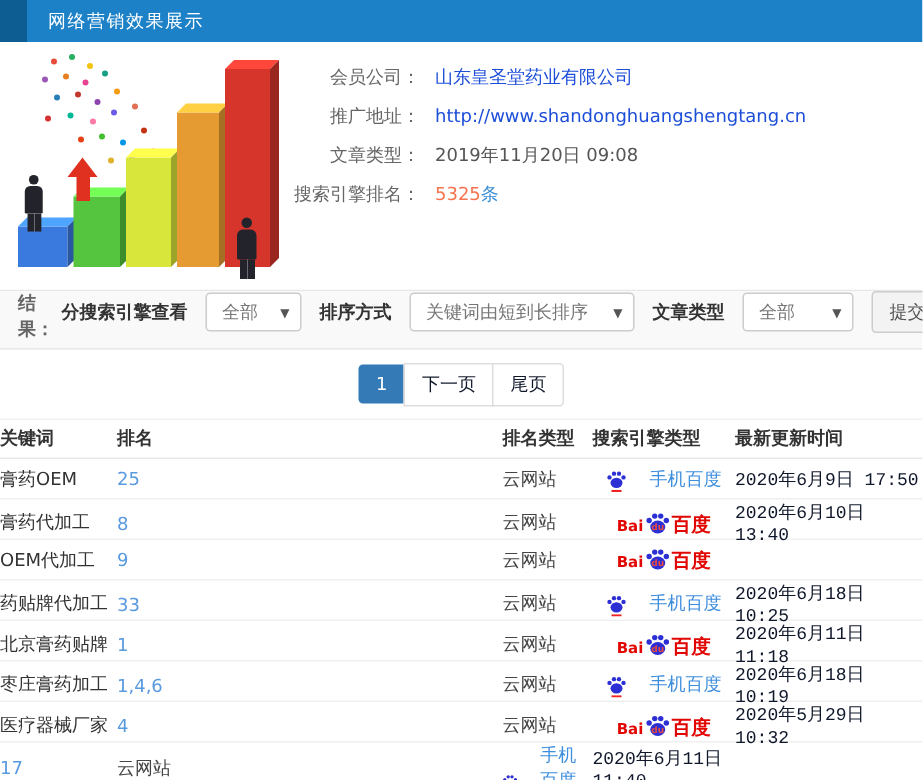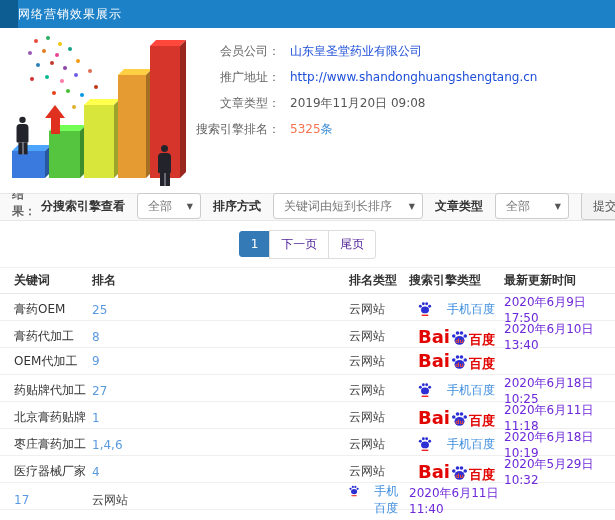--- a/index.html
+++ b/index.html
@@ -6,21 +6,21 @@
   html,body { margin:0; padding:0; }
   body {
     width:615px; height:520px; overflow:hidden; background:#fff;
     font-family:"DejaVu Sans","Liberation Sans",sans-serif;
     font-size:12px; color:#333;
   }
 
   
   .topbar { height:28px; background:#1c81c6; display:flex; align-items:center; }
   .topbar-accent { width:18px; height:28px; background:#0d5d93; flex:0 0 auto; }
-  .topbar-title { color:#fff; letter-spacing:1px; }
+  .topbar-title { color:#fff; margin-left:14px; letter-spacing:1px; }
 
   
   .info { position:relative; height:165px; background:#fff; }
 
   .chart-art { position:absolute; left:0; top:5px; width:185px; height:155px; }
   .bars { position:absolute; left:12px; bottom:10px; display:flex; align-items:flex-end; gap:4px; }
   .bar { position:relative; background:var(--c); }
   .bar::before { content:""; position:absolute; top:-6px; left:3px; width:100%; height:6px;
     background:var(--c); filter:brightness(1.35); transform:skewX(-45deg); }
   .bar::after { content:""; position:absolute; top:-3px; right:-6px; width:6px; height:100%;
@@ -55,58 +55,58 @@
 
   .info-list { position:absolute; left:168px; top:6px; margin:0; }
   .info-row { display:flex; align-items:center; height:18px; margin:8px 16px; }
   .info-label { width:96px; text-align:right; color:#666; flex:0 0 auto; }
   .info-value { margin-left:10px; color:#555; }
   .info-value.link { color:#1d4ed8; cursor:pointer; }
   .num-orange { color:#f7734f; }
   .suffix-blue { color:#3b8dd4; }
 
   
-  .filterbar { height:28px; background:#f9f9f9; border-top:1px solid #e7e7e7;
-    border-bottom:1px solid #e7e7e7; display:flex; align-items:flex-end; }
+  .filterbar { height:40px; background:#f9f9f9; border-top:1px solid #e7e7e7;
+    border-bottom:1px solid #e7e7e7; display:flex; align-items:flex-start; }
   .result-label { margin-left:12px; color:#666; font-weight:bold; }
   .filter-group { margin-left:auto; display:flex; align-items:center; gap:12px; }
   .f-label { font-weight:bold; color:#333; white-space:nowrap; }
   .select { background:#fff; border:1px solid #ccc; border-radius:3px; height:26px;
     display:flex; align-items:center; justify-content:space-between;
     padding:0 7px 0 10px; color:#777; cursor:pointer; white-space:nowrap; }
   .select .caret { color:#555; font-size:8px; margin-left:6px; }
   .select.engine { width:64px; }
   .select.sort { width:150px; }
   .select.article { width:74px; }
   .submit { height:28px; min-width:48px; background:#f3f3f3; border:1px solid #ccc;
     border-radius:3px; color:#555; font-size:12px; cursor:pointer; margin-right:-14px; }
 
   
   .pagination { height:46px; display:flex; align-items:center; justify-content:center; }
-  .page { border:1px solid #ddd; background:#fff; color:#4c1d95; padding:5px 11px;
+  .page { border:1px solid #ddd; background:#fff; color:#0f172a; padding:5px 11px;
     margin-left:-1px; text-decoration:none; cursor:pointer; }
   .page:first-child { border-radius:3px 0 0 3px; margin-left:0; }
   .page:last-child { border-radius:0 3px 3px 0; }
   .page.active { background:#337ab7; border-color:#337ab7; color:#fff; }
 
   
   .thead, .trow { display:grid; grid-template-columns:78px 257px 60px 95px auto;
-    align-items:center; padding-left:14px; }
+    align-items:center; padding-left:0; }
   .thead { height:27px; font-weight:bold; color:#333;
     border-top:1px solid #f1f1f1; border-bottom:1px solid #e8e8e8; }
   .trow { height:27px; border-bottom:1px solid #efefef; }
   .c-keyword { color:#333; }
   .c-rank a { color:#5a9adf; text-decoration:none; cursor:pointer; }
   .c-ranktype { color:#444; }
-  .c-time { color:#6d28d9; }
+  .c-time { color:#0f172a;font-family:Liberation Mono, monospace; }
   .c-engine { display:flex; justify-content:center; align-items:center; }
 
-  .engine-mobile { display:flex; align-items:flex-start; gap:15px; color:#3e8ede; }
+  .engine-mobile { display:flex; align-items:flex-end; gap:15px; color:#3e8ede; }
   .engine-baidu  { display:flex; align-items:flex-end; gap:1px; }
-  .bai { color:#e20602; font-weight:bold; font-size:18px; line-height:1; }
+  .bai { color:#e20602; font-weight:bold; font-size:10px; line-height:1; }
   .bd-cn { color:#e20602; font-weight:bold; font-size:13px; line-height:1; }
   .paw { display:block; }
 </style>
 </head>
 <body>
 
 <div class="app">
 
   <header class="topbar">
     <div class="topbar-accent"></div>
@@ -260,21 +260,21 @@
           </g>
           <text class="du-text" x="12" y="19" text-anchor="middle" font-size="9" font-weight="bold" fill="#e84a3f">du</text>
         </svg>
         <span class="bd-cn">百度</span>
       </span>
     </div>
   </div>
 
   <div class="trow" data-engine="mobile">
     <div class="c-keyword">药贴牌代加工</div>
-    <div class="c-rank"><a>27</a></div>
+    <div class="c-rank"><a>33</a></div>
     <div class="c-ranktype">云网站</div>
     <div class="c-engine">
       <span class="engine-mobile">
         <svg class="paw" width="14" height="15" viewBox="0 0 24 27">
           <g fill="#2b2fd4">
             <ellipse cx="12" cy="16" rx="7.2" ry="6.2"></ellipse>
             <circle cx="3.6" cy="9.5" r="2.6"></circle>
             <circle cx="9" cy="5" r="2.6"></circle>
             <circle cx="15" cy="5" r="2.6"></circle>
             <circle cx="20.4" cy="9.5" r="2.6"></circle>

